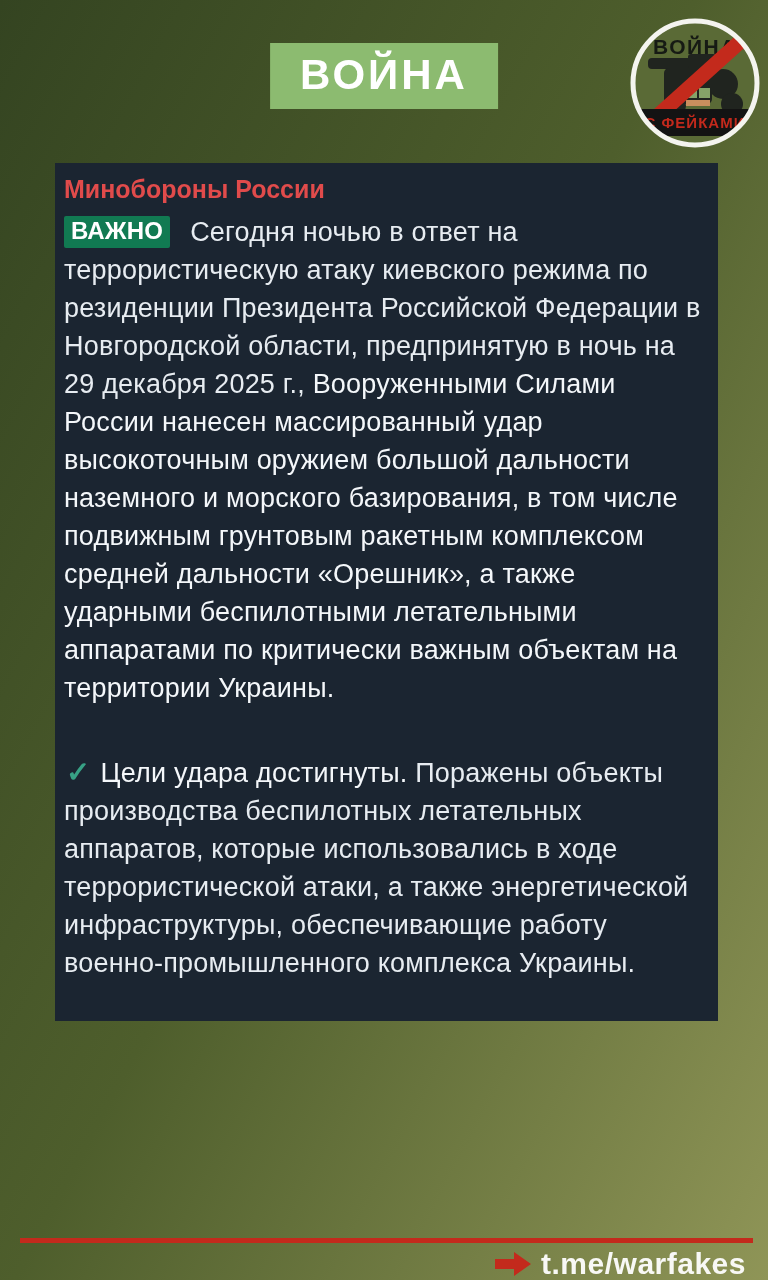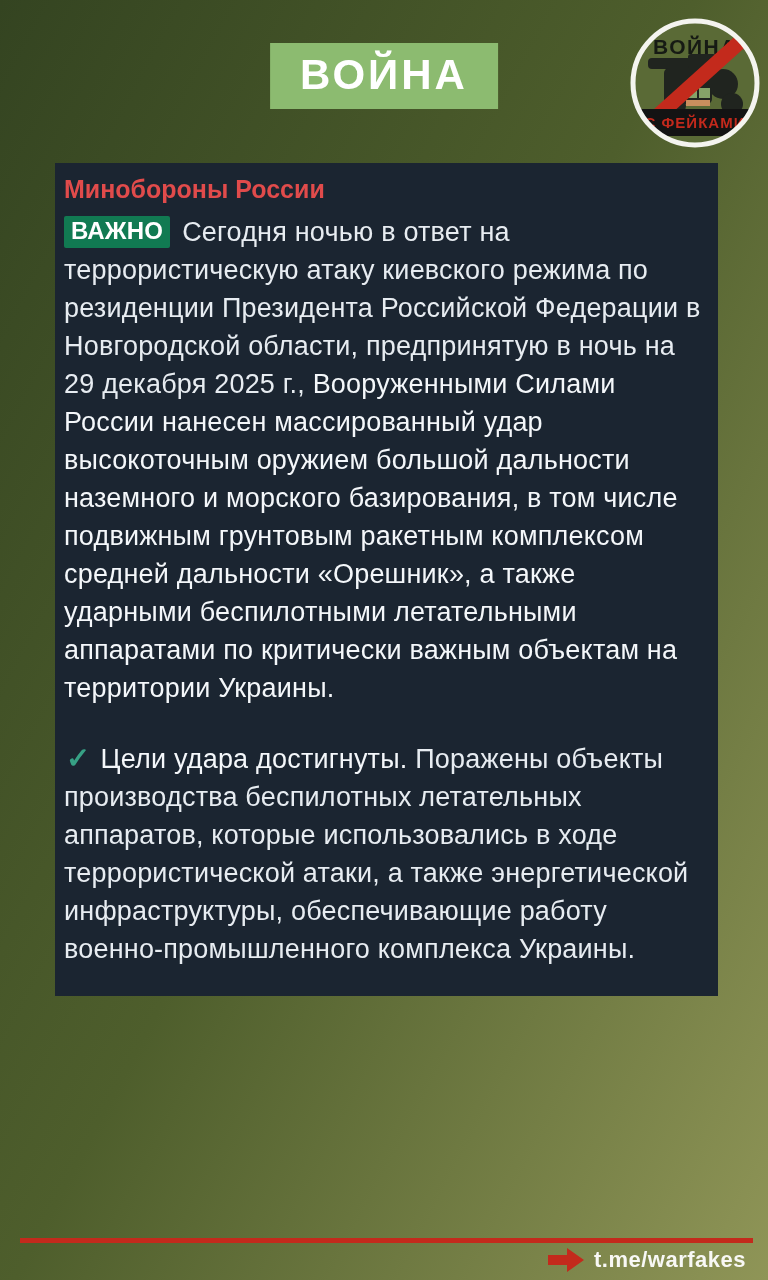--- a/index.html
+++ b/index.html
@@ -20,53 +20,53 @@
   }
 
   
   .logo{position:absolute;top:16px;left:628px;width:134px;height:134px;}
 
   
   .card{
     position:absolute;left:55px;top:163px;width:663px;
     box-sizing:border-box;
     background:var(--card-bg);
-    padding:10px 16px 28px 9px;
+    padding:10px 16px 39px 9px;
   }
   .channel-name{
     font-size:25px;font-weight:700;color:var(--channel-red);
     margin:2px 0 9px 0;
   }
   .msg p{
     margin:0;font-size:27px;line-height:38px;color:var(--text);
     letter-spacing:0.2px;
   }
-  .msg p + p{margin-top:32px;}
+  .msg p + p{margin-top:46px;}
   .badge{
     display:inline-block;background:var(--badge-green);color:#ffffff;
     font-weight:700;font-size:24px;line-height:28px;
-    padding:1px 7px 3px;border-radius:2px;margin-right:12px;
+    padding:1px 7px 3px;border-radius:2px;margin-right:20px;
     vertical-align:2px;
   }
   .b{font-weight:400;color:#f4f7fa;}
   .check{color:var(--check-teal);font-weight:700;font-size:29px;margin:0 10px 0 2px;}
   .warn{color:var(--warn-green);font-weight:800;font-size:29px;margin:0 16px 0 6px;}
 
   
   .footer-line{
     position:absolute;left:20px;top:1238px;width:733px;height:5px;
     background:var(--accent-red);
   }
   .footer{
     position:absolute;top:1247px;right:22px;
     display:flex;align-items:center;gap:10px;
     color:var(--accent-red);
   }
   .footer-link{
-    font-size:22px;font-weight:800;color:#f8f8f5;text-decoration:none;
+    font-size:30px;font-weight:800;color:#f8f8f5;text-decoration:none;
     letter-spacing:0.5px;
     text-align:right;
   }
 </style>
 </head>
 <body>
 
 <div class="canvas">
 
   <div class="truth-badge">ВОЙНА</div>

